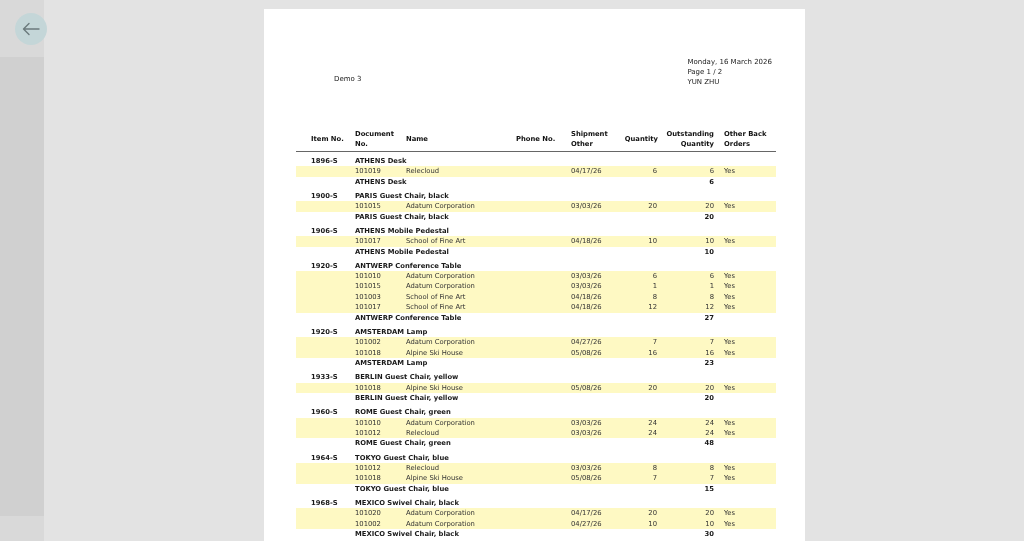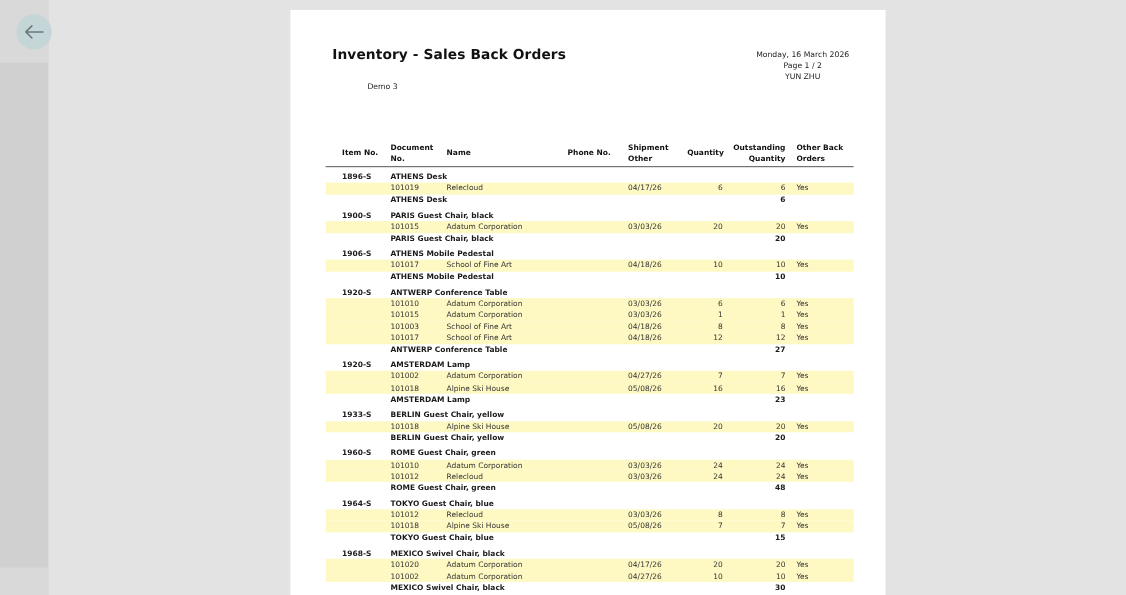--- a/index.html
+++ b/index.html
@@ -27,21 +27,21 @@
     position:absolute; left:264px; top:9px; width:541px; height:540px; background:#ffffff;
   }
   .title {
     position:absolute; left:38px; top:33px; font-size:12.5px; font-weight:bold; color:#111;
     letter-spacing:0.1px;
   }
   .company {
     position:absolute; left:38px; top:66px; font-size:7px; color:#222;padding-left:32px;
   }
   .meta {
-    position:absolute; right:33px; top:36px; font-size:7px; text-align:center; line-height:10px; color:#222;
+    position:absolute; right:33px; top:48px; font-size:7px; text-align:left; line-height:10px; color:#222;
   }
   .meta div { white-space:nowrap; }
   .table {
     position:absolute; left:32px; top:119px; width:480px;
     font-size:6.8px;
   }
   .hdr {
     position:relative; height:23px; border-bottom:1.5px solid #666;
     font-weight:bold; color:#111;
   }
@@ -70,21 +70,20 @@
   <div class="sidebar-top"></div>
   <div class="sidebar-bottom"></div>
 </div>
 <div class="back-btn">
   <svg width="18" height="14" viewBox="0 0 18 14">
     <path d="M17 7 H2 M7 1.5 L1.5 7 L7 12.5" fill="none" stroke="#6b7a7c" stroke-width="1.4" stroke-linecap="round" stroke-linejoin="round"></path>
   </svg>
 </div>
 
 <div class="paper">
-  <div class="title">Inventory - Sales Back Orders</div>
   <div class="company">Demo 3</div>
   <div class="meta">
     <div>Monday, 16 March 2026</div>
     <div>Page 1 / 2</div>
     <div>YUN ZHU</div>
   </div>
 
   <div class="table">
     <div class="hdr">
       <span class="c-item" style="top:7px">Item No.</span>

